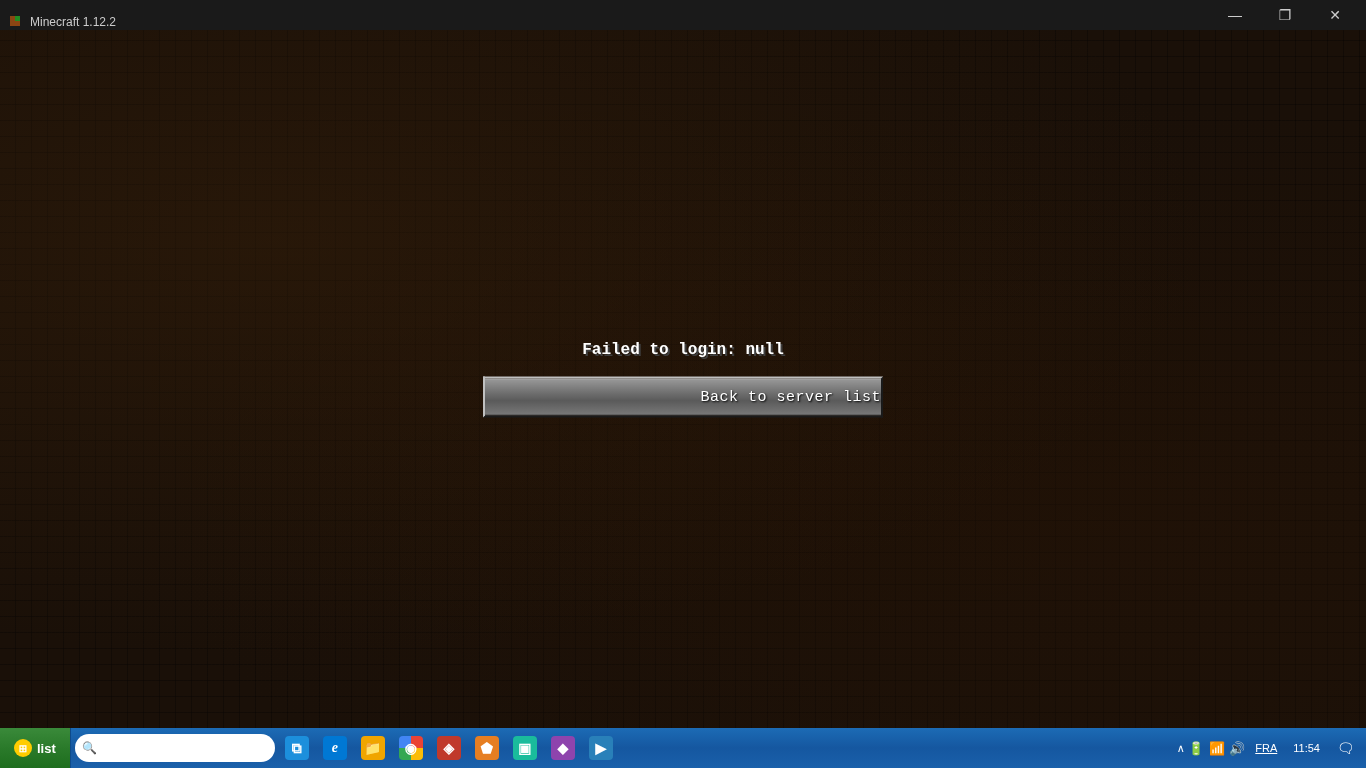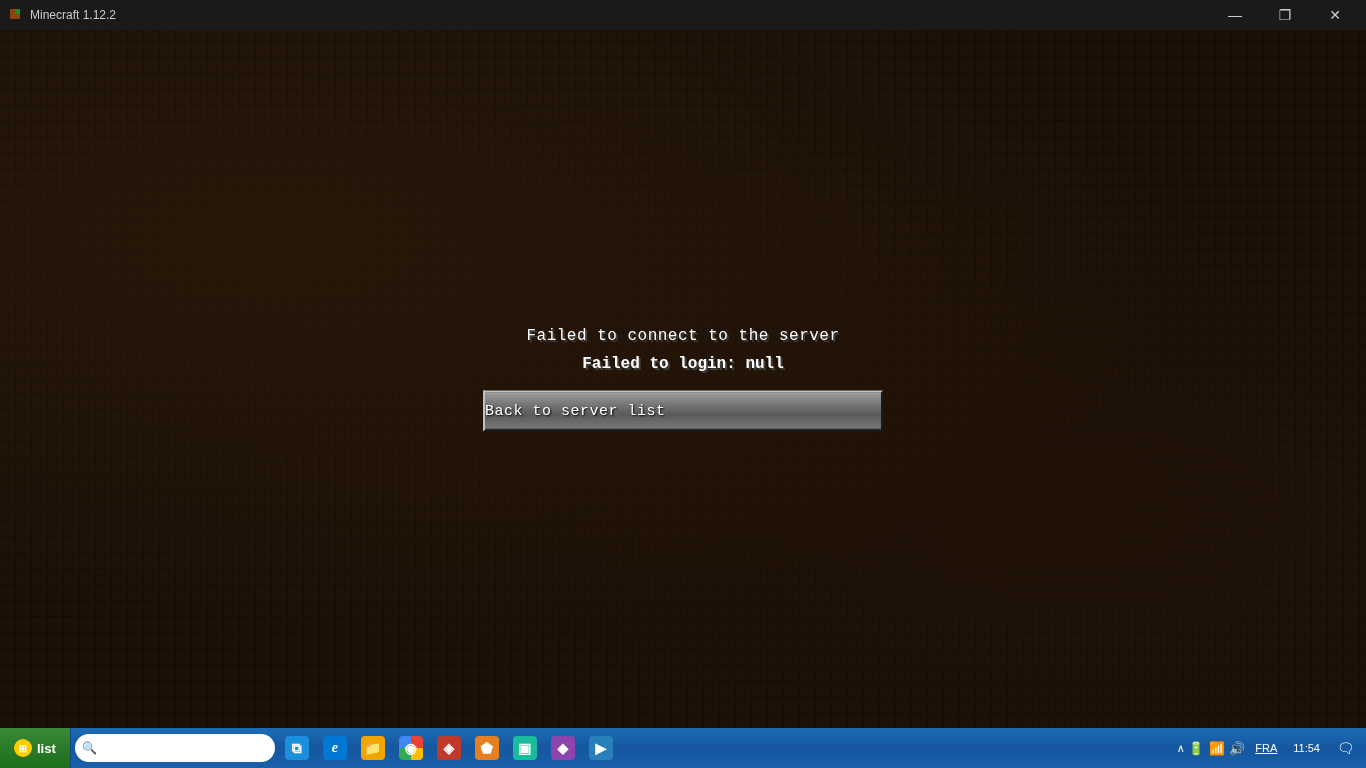--- a/index.html
+++ b/index.html
@@ -4,21 +4,21 @@
   <style>
     * { margin: 0; padding: 0; box-sizing: border-box; }
     body { width: 1366px; height: 768px; overflow: hidden; font-family: sans-serif; }
 
     
     #titlebar {
       width: 100%;
       height: 30px;
       background: #1a1a1a;
       display: flex;
-      align-items: center;
+      align-items: flex-end;
       justify-content: space-between;
       padding: 0 8px;
       user-select: none;
     }
     #titlebar-left {
       display: flex;
       align-items: center;
       gap: 6px;
     }
     #titlebar-icon {
@@ -114,21 +114,21 @@
       display: block;
       width: 100%;
       padding: 10px 0;
       background: linear-gradient(to bottom, #9a9a9a 0%, #6e6e6e 40%, #5a5a5a 60%, #7a7a7a 100%);
       border: 2px solid #1a1a1a;
       border-top-color: #c0c0c0;
       border-left-color: #c0c0c0;
       color: #ffffff;
       font-family: 'Courier New', monospace;
       font-size: 15px;
-      text-align: left;
+      text-align: right;
       cursor: pointer;
       text-shadow: 1px 1px 2px #000;
       box-shadow: inset 0 1px 0 rgba(255,255,255,0.2), inset 0 -1px 0 rgba(0,0,0,0.4);
       letter-spacing: 0.5px;
     }
 
     
     #taskbar {
       width: 100%;
       height: 40px;
@@ -260,21 +260,20 @@
   <div id="titlebar-controls">
     <button class="title-btn">—</button>
     <button class="title-btn">❐</button>
     <button class="title-btn close">✕</button>
   </div>
 </div>
 
 <div id="mc-window">
 
   <div id="center-content">
-    <div id="error-title">Failed to connect to the server</div>
     <div id="error-subtitle">Failed to login: null</div>
     <button id="back-button">Back to server list</button>
   </div>
 </div>
 
 <div id="taskbar">
   <div id="start-btn">
     <div id="start-icon">⊞</div>
     <span>list</span>
   </div>

